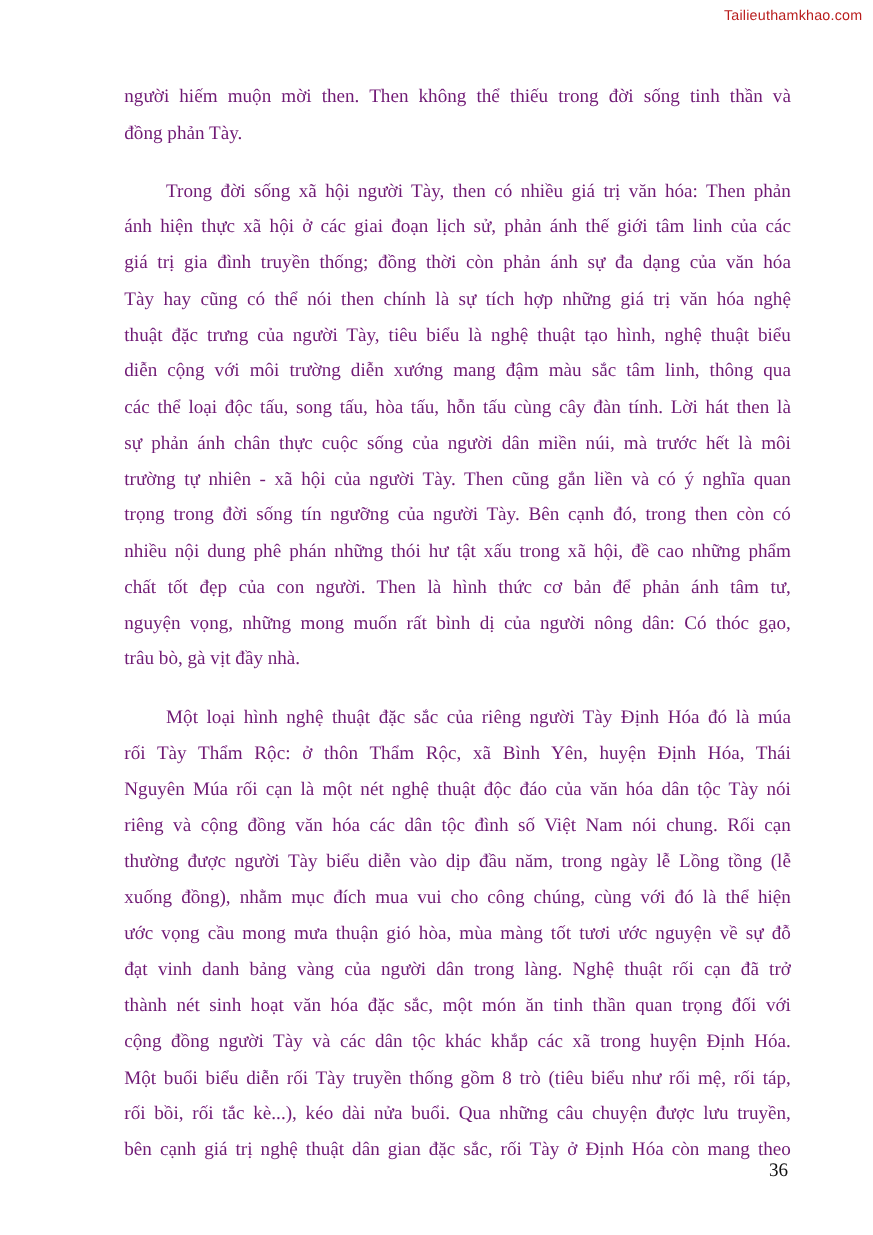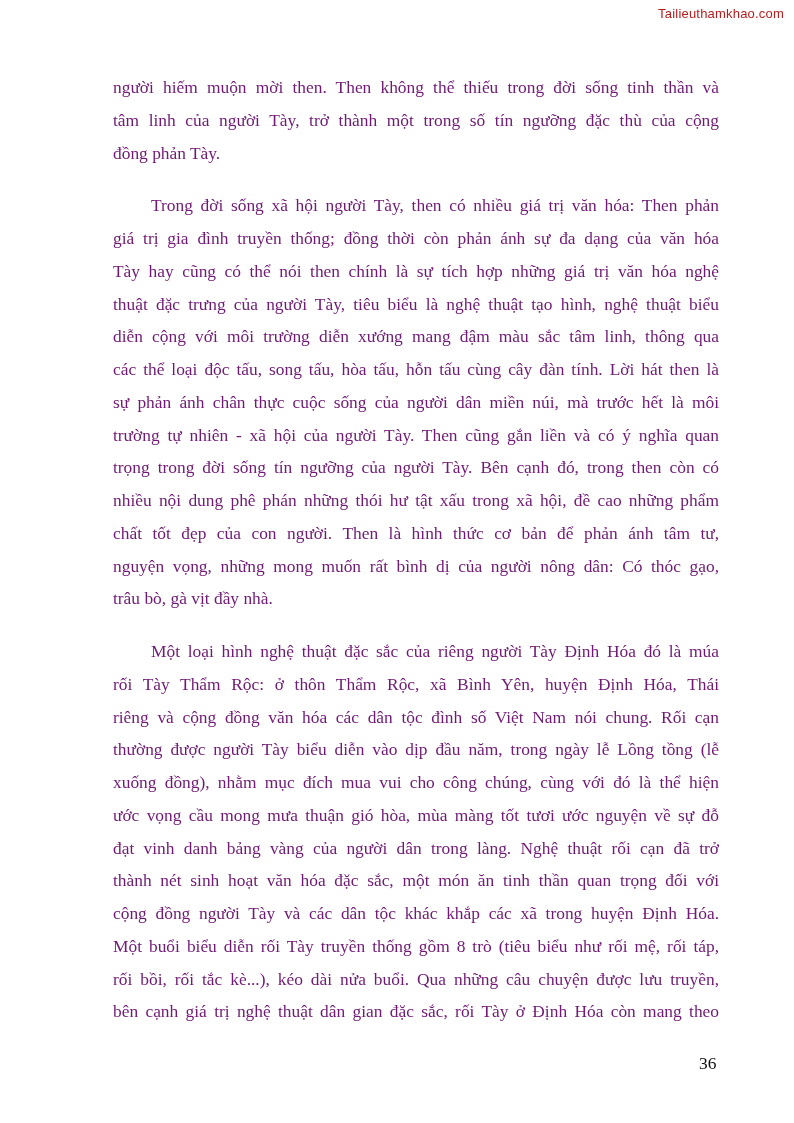--- a/index.html
+++ b/index.html
@@ -25,37 +25,38 @@
     font-family: "Liberation Serif", serif; font-size: 17.4px; color: #111;
   }
 </style>
 </head>
 <body>
 
 <div class="watermark">Tailieuthamkhao.com</div>
 
 <div class="page-body" id="page-body">
     <div class="line">người hiếm muộn mời then. Then không thể thiếu trong đời sống tinh thần và</div>
-    <div class="line">tâm linh của người Tày, trở thành một trong số tín ngưỡng đặc thù của cộng</div>
     <div class="line last">đồng phản Tày.</div>
     <div class="line indent">Trong đời sống xã hội người Tày, then có nhiều giá trị văn hóa: Then phản</div>
+    <div class="line">ánh hiện thực xã hội ở các giai đoạn lịch sử, phản ánh thế giới tâm linh của các</div>
     <div class="line">giá trị gia đình truyền thống; đồng thời còn phản ánh sự đa dạng của văn hóa</div>
     <div class="line">Tày hay cũng có thể nói then chính là sự tích hợp những giá trị văn hóa nghệ</div>
     <div class="line">thuật đặc trưng của người Tày, tiêu biểu là nghệ thuật tạo hình, nghệ thuật biểu</div>
     <div class="line">diễn cộng với môi trường diễn xướng mang đậm màu sắc tâm linh, thông qua</div>
     <div class="line">các thể loại độc tấu, song tấu, hòa tấu, hỗn tấu cùng cây đàn tính. Lời hát then là</div>
     <div class="line">sự phản ánh chân thực cuộc sống của người dân miền núi, mà trước hết là môi</div>
     <div class="line">trường tự nhiên - xã hội của người Tày. Then cũng gắn liền và có ý nghĩa quan</div>
     <div class="line">trọng trong đời sống tín ngưỡng của người Tày. Bên cạnh đó, trong then còn có</div>
     <div class="line">nhiều nội dung phê phán những thói hư tật xấu trong xã hội, đề cao những phẩm</div>
     <div class="line">chất tốt đẹp của con người. Then là hình thức cơ bản để phản ánh tâm tư,</div>
     <div class="line">nguyện vọng, những mong muốn rất bình dị của người nông dân: Có thóc gạo,</div>
     <div class="line last">trâu bò, gà vịt đầy nhà.</div>
     <div class="line indent">Một loại hình nghệ thuật đặc sắc của riêng người Tày Định Hóa đó là múa</div>
     <div class="line">rối Tày Thẩm Rộc: ở thôn Thẩm Rộc, xã Bình Yên, huyện Định Hóa, Thái</div>
+    <div class="line">Nguyên Múa rối cạn là một nét nghệ thuật độc đáo của văn hóa dân tộc Tày nói</div>
     <div class="line">riêng và cộng đồng văn hóa các dân tộc đình số Việt Nam nói chung. Rối cạn</div>
     <div class="line">thường được người Tày biểu diễn vào dịp đầu năm, trong ngày lễ Lồng tồng (lễ</div>
     <div class="line">xuống đồng), nhằm mục đích mua vui cho công chúng, cùng với đó là thể hiện</div>
     <div class="line">ước vọng cầu mong mưa thuận gió hòa, mùa màng tốt tươi ước nguyện về sự đỗ</div>
     <div class="line">đạt vinh danh bảng vàng của người dân trong làng. Nghệ thuật rối cạn đã trở</div>
     <div class="line">thành nét sinh hoạt văn hóa đặc sắc, một món ăn tinh thần quan trọng đối với</div>
     <div class="line">cộng đồng người Tày và các dân tộc khác khắp các xã trong huyện Định Hóa.</div>
     <div class="line">Một buổi biểu diễn rối Tày truyền thống gồm 8 trò (tiêu biểu như rối mệ, rối táp,</div>
     <div class="line">rối bồi, rối tắc kè...), kéo dài nửa buổi. Qua những câu chuyện được lưu truyền,</div>
     <div class="line">bên cạnh giá trị nghệ thuật dân gian đặc sắc, rối Tày ở Định Hóa còn mang theo</div>

